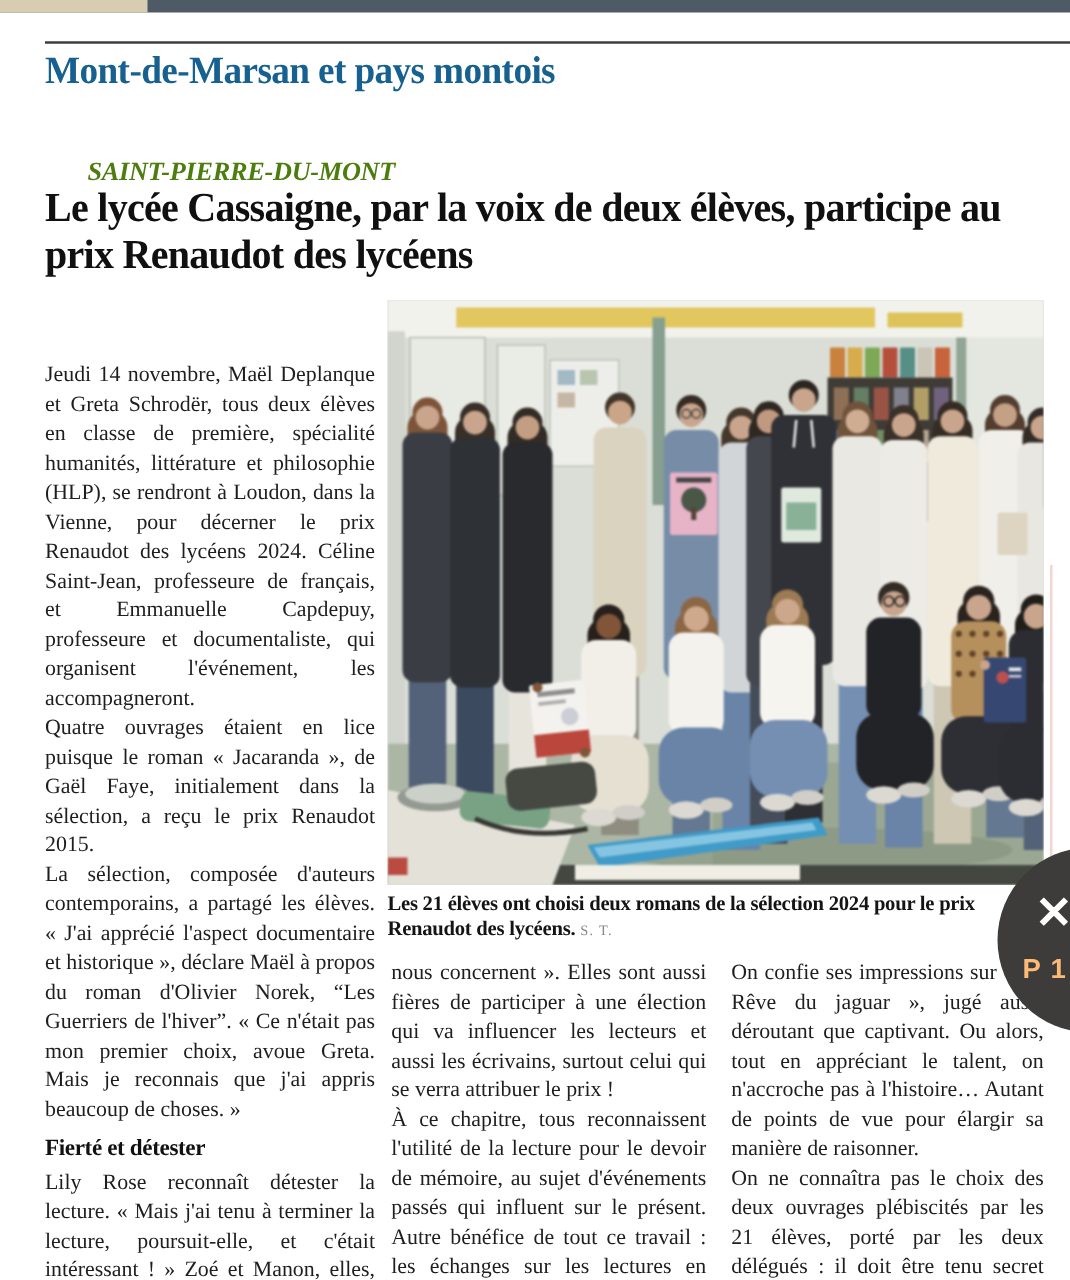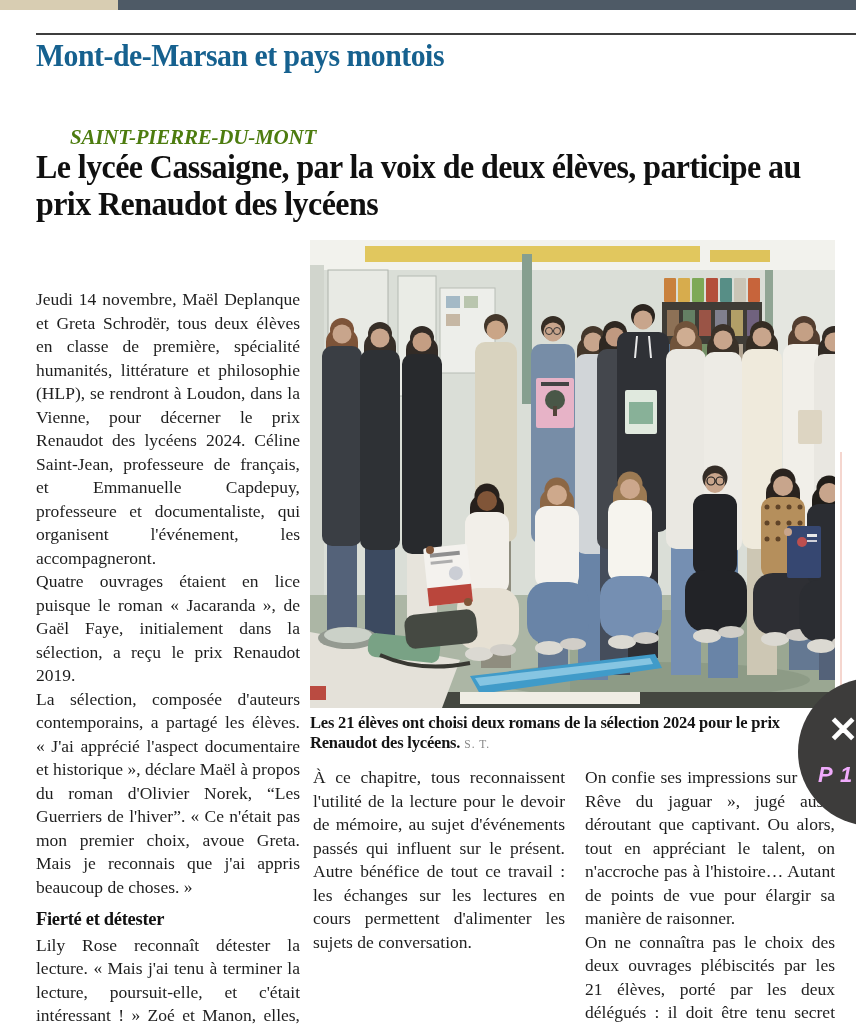--- a/index.html
+++ b/index.html
@@ -40,40 +40,40 @@
     line-height:20px;letter-spacing:-0.2px;color:#141414;text-align:left;
   }
   .caption .credit{font-weight:normal;font-size:11.5px;color:#878787;letter-spacing:1px;margin-left:4px;}
   
   .pink-line{position:absolute;left:840px;top:452px;width:2px;height:250px;background:#f3cfc7;opacity:.85;}
   
   .fab{position:absolute;left:798px;top:678px;width:148px;height:148px;border-radius:50%;
        background:#3d3c3b;z-index:6;cursor:pointer;}
   .fab-x{position:absolute;left:30px;top:34px;color:#ffffff;font-family:"Liberation Sans",sans-serif;
          font-weight:bold;font-size:36px;line-height:36px;}
-  .fab-label{position:absolute;left:20px;top:84px;color:#f0abfc;font-family:"Liberation Sans",sans-serif;
-         font-weight:bold;font-size:22px;letter-spacing:1px;font-style:italic;}
+  .fab-label{position:absolute;left:20px;top:84px;color:#fdba74;font-family:"Liberation Sans",sans-serif;
+         font-weight:bold;font-size:22px;letter-spacing:1px;}
 </style>
 </head>
 <body>
 
 <div class="topbar">
   <div class="topbar-accent"></div>
 </div>
 
 <div class="head-rule"></div>
 <div class="masthead">Mont-de-Marsan et pays montois</div>
 
 <div class="kicker">SAINT-PIERRE-DU-MONT</div>
 <h1 class="headline" style="margin:0;">Le lycée Cassaigne, par la voix de deux élèves, participe au prix Renaudot des lycéens</h1>
 
 <div class="col col1">
   <div>
       <p>Jeudi 14 novembre, Maël Deplanque et Greta Schrodër, tous deux élèves en classe de première, spécialité humanités, littérature et philosophie (HLP), se rendront à Loudon, dans la Vienne, pour décerner le prix Renaudot des lycéens 2024. Céline Saint-Jean, professeure de français, et Emmanuelle Capdepuy, professeure et documentaliste, qui organisent l'événement, les accompagneront.</p>
-      <p>Quatre ouvrages étaient en lice puisque le roman « Jacaranda », de Gaël Faye, initialement dans la sélection, a reçu le prix Renaudot 2019.</p>
+      <p>Quatre ouvrages étaient en lice puisque le roman « Jacaranda », de Gaël Faye, initialement dans la sélection, a reçu le prix Renaudot 2015.</p>
       <p>La sélection, composée d'auteurs contemporains, a partagé les élèves. « J'ai apprécié l'aspect documentaire et historique », déclare Maël à propos du roman d'Olivier Norek, “Les Guerriers de l'hiver”. « Ce n'était pas mon premier choix, avoue Greta. Mais je reconnais que j'ai appris beaucoup de choses. »</p>
     </div>
   <div class="subhead">Fierté et détester</div>
   <div>
       <p>Lily Rose reconnaît détester la lecture. « Mais j'ai tenu à terminer la lecture, poursuit-elle, et c'était intéressant ! » Zoé et Manon, elles, ont apprécié cette lecture contemporaine « qui parle de choses qui</p>
     </div>
 </div>
 
 <div class="photo">
   <svg id="photo-svg" viewBox="0 0 525 468" width="525" height="468">
@@ -274,20 +274,21 @@
       <rect x="0" y="0" width="525" height="468" rx="0" fill="#ffffff" opacity="0.05"></rect>
     </svg>
 </div>
 
 <div class="caption">
   <span>Les 21 élèves ont choisi deux romans de la sélection 2024 pour le prix Renaudot des lycéens.</span><span class="credit">S. T.</span>
 </div>
 
 <div class="col col2">
   <div>
+      <p>nous concernent ». Elles sont aussi fières de participer à une élection qui va influencer les lecteurs et aussi les écrivains, surtout celui qui se verra attribuer le prix !</p>
       <p>À ce chapitre, tous reconnaissent l'utilité de la lecture pour le devoir de mémoire, au sujet d'événements passés qui influent sur le présent. Autre bénéfice de tout ce travail : les échanges sur les lectures en cours permettent d'alimenter les sujets de conversation.</p>
     </div>
 </div>
 <div class="col col3">
   <div>
       <p>On confie ses impressions sur « Le Rêve du jaguar », jugé aussi déroutant que captivant. Ou alors, tout en appréciant le talent, on n'accroche pas à l'histoire… Autant de points de vue pour élargir sa manière de raisonner.</p>
       <p>On ne connaîtra pas le choix des deux ouvrages plébiscités par les 21 élèves, porté par les deux délégués : il doit être tenu secret jusqu'au vote final.</p>
     </div>
 
 </div>

